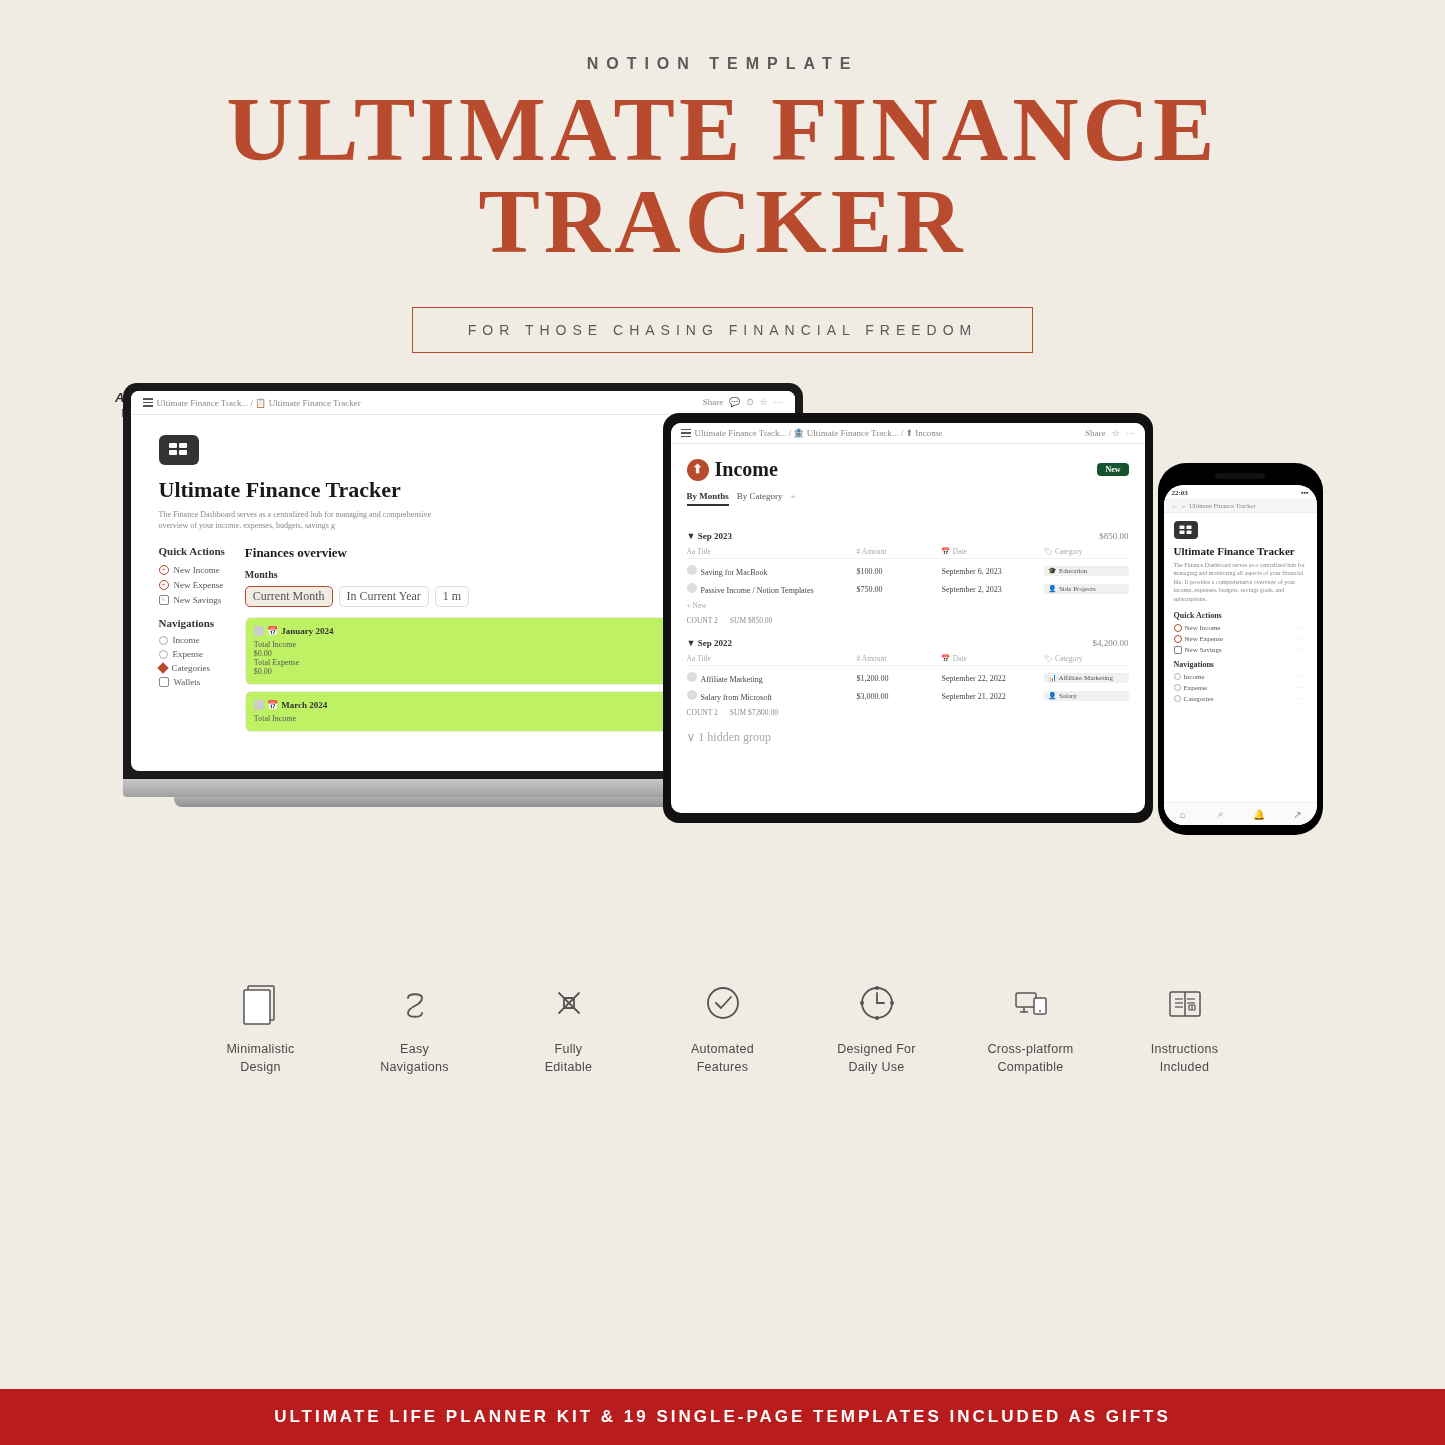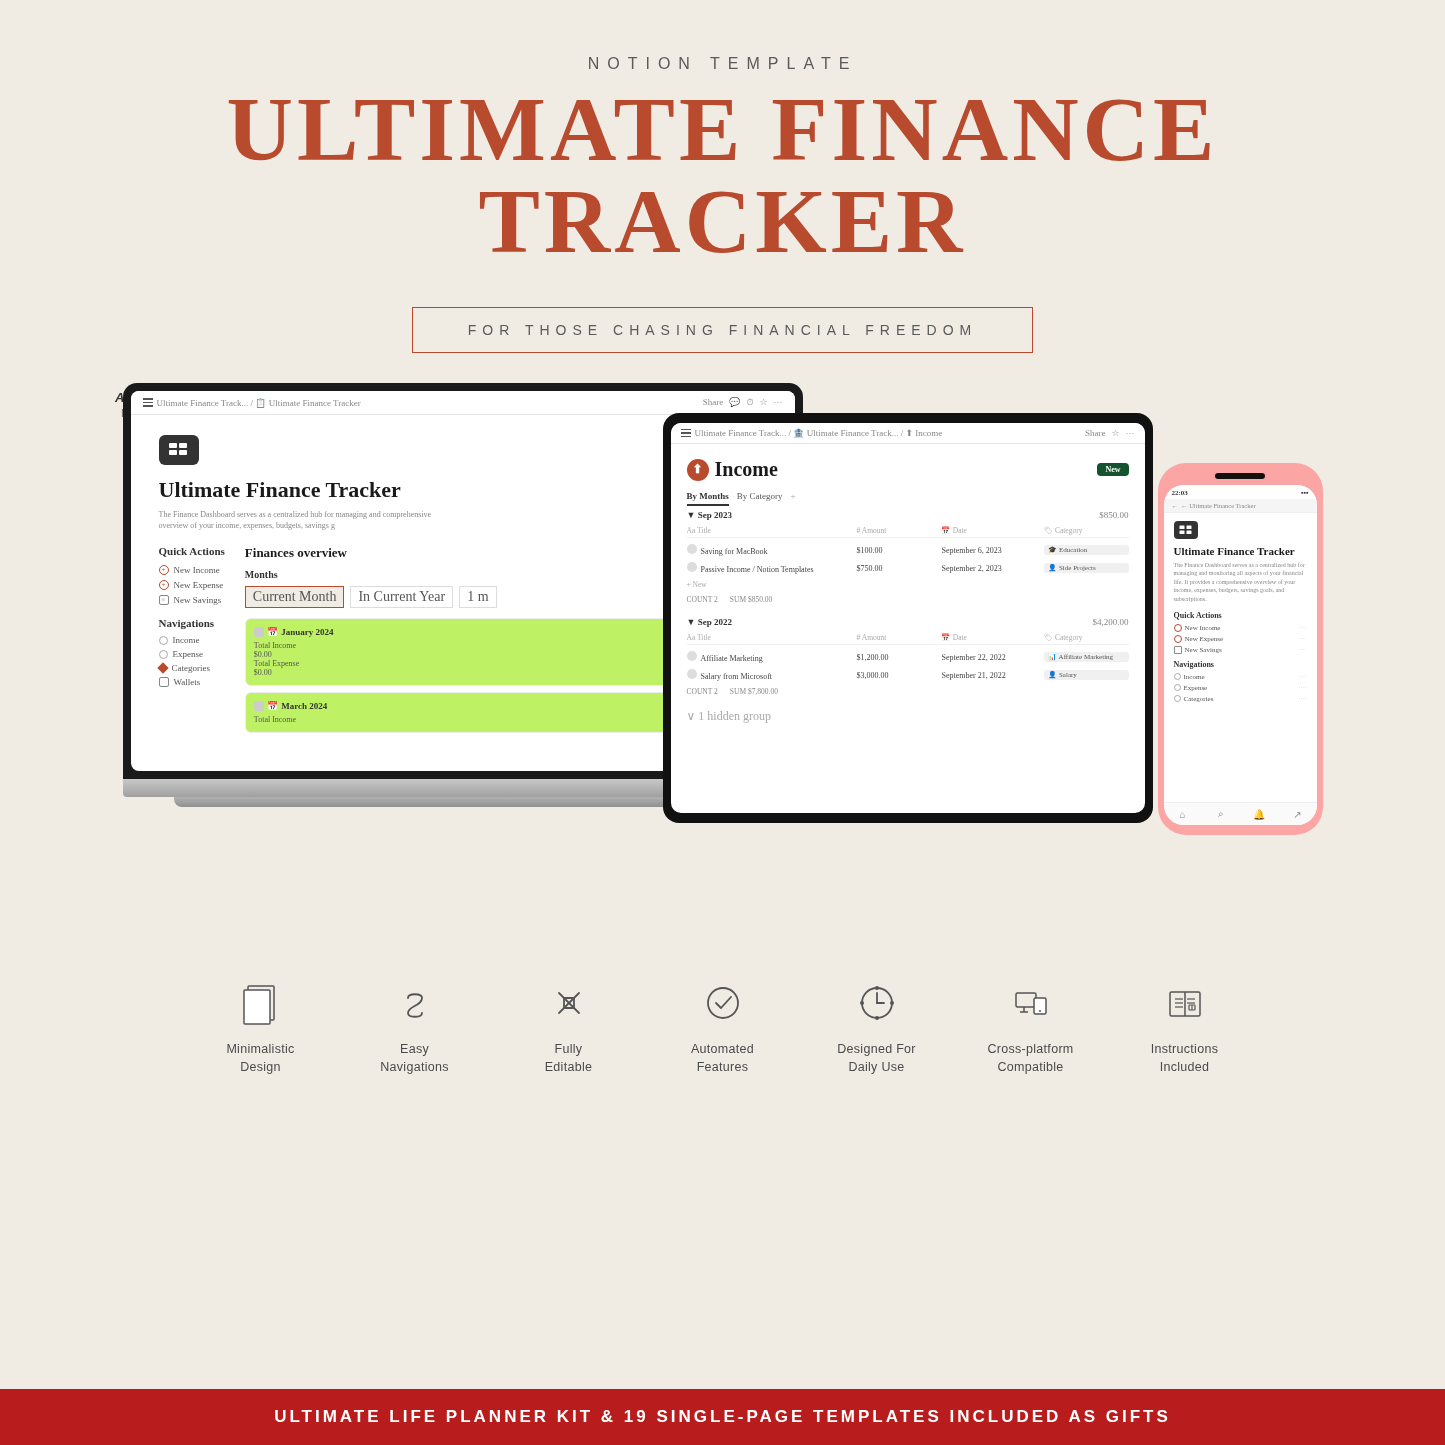--- a/index.html
+++ b/index.html
@@ -27,21 +27,21 @@
       text-align: center;
       padding-top: 55px;
       padding-bottom: 10px;
     }
 
     .notion-template-label {
       font-family: 'Trebuchet MS', sans-serif;
       letter-spacing: 8px;
       font-size: 16px;
       color: #5a5a5a;
-      font-weight: 400;
+      font-weight: 700;
       margin-bottom: 10px;
     }
 
     .main-title {
       font-family: 'Georgia', serif;
       font-size: 92px;
       font-weight: 800;
       color: #b84a2e;
       letter-spacing: 4px;
       line-height: 1;
@@ -310,23 +310,23 @@
       margin-bottom: 6px;
     }
 
     .months-tabs {
       display: flex;
       gap: 6px;
       margin-bottom: 10px;
     }
 
     .tab-btn {
-      font-size: 14px;
+      font-size: 12px;
       padding: 2px 7px;
-      border-radius: 0;
+      border-radius: 5px;
       border: 1px solid #ddd;
       background: #fff;
       color: #555;
     }
 
     .tab-btn.active {
       background: #f0ebe3;
       border-color: #b84a2e;
     }
 
@@ -413,21 +413,21 @@
       display: flex;
       align-items: center;
       justify-content: center;
       color: #fff;
       font-size: 12px;
     }
 
     .view-tabs {
       display: flex;
       gap: 8px;
-      margin-bottom: 4px;
+      margin-bottom: 25px;
     }
 
     .view-tab {
       font-size: 9px;
       color: #555;
       padding-bottom: 3px;
       cursor: default;
     }
 
     .view-tab.active {
@@ -501,21 +501,21 @@
     
     .phone-container {
       position: absolute;
       right: 0;
       top: 80px;
       width: 165px;
       z-index: 3;
     }
 
     .phone-frame {
-      background: #fca5a5;
+      background: #000000;
       border-radius: 28px;
       padding: 10px 6px;
     }
 
     .phone-notch {
       width: 50px;
       height: 6px;
       background: #111;
       border-radius: 10px;
       margin: 0 auto 6px;

